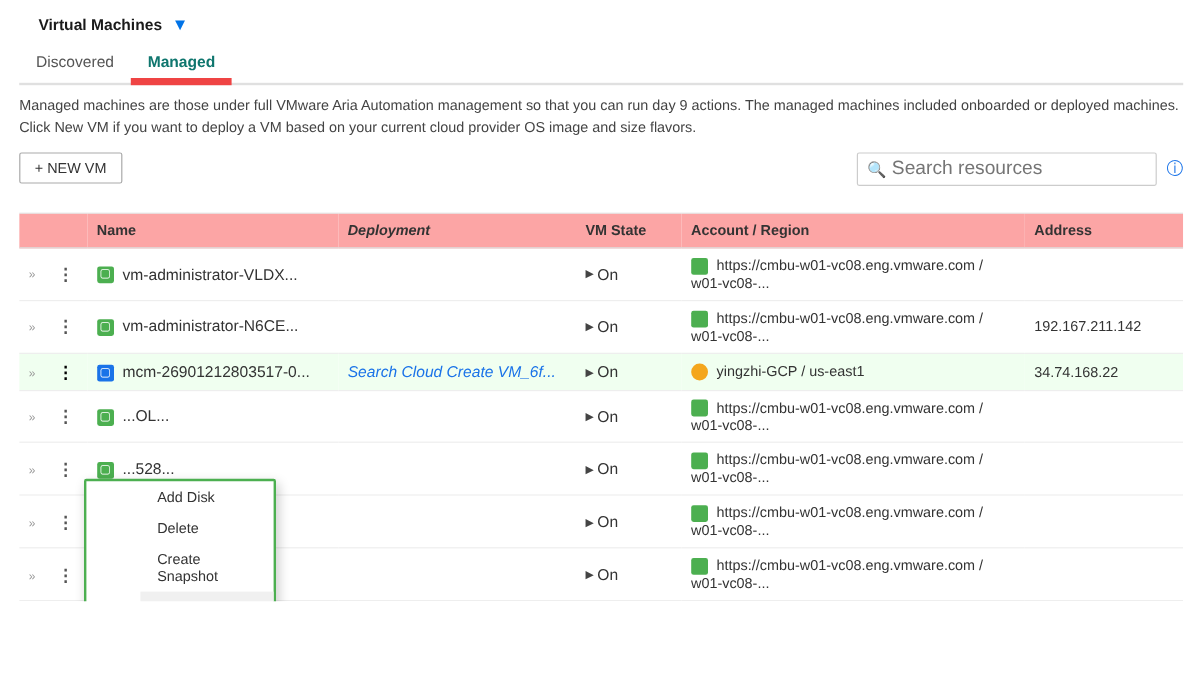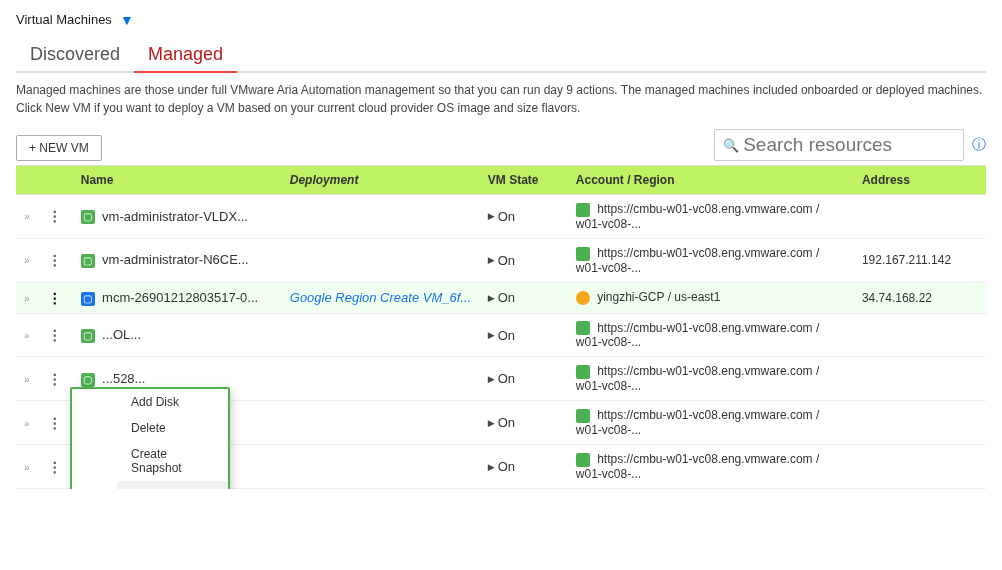--- a/index.html
+++ b/index.html
@@ -1,51 +1,51 @@
 <!DOCTYPE html>
 <html><head>
   <meta charset="utf-8">
   <style>
     * { box-sizing: border-box; margin: 0; padding: 0; font-family: Arial, sans-serif; font-size: 13px; }
     body { background: #fff; width: 1002px; height: 570px; overflow: hidden; }
 
     .page { padding: 12px 16px; }
 
     .page-title {
-      display: flex; gap: 8px;
-      font-size: 20px; font-weight: 400; color: #1a1a1a; margin-bottom: 10px;
+      display: flex; align-items: center; gap: 8px;
+      font-size: 20px; font-weight: 700; color: #1a1a1a; margin-bottom: 10px; margin-left: 16px;
     }
     .filter-icon { color: #0073e7; font-size: 14px; }
 
     .tabs { display: flex; border-bottom: 2px solid #e0e0e0; margin-bottom: 8px; }
     .tab {
-      padding: 6px 14px; cursor: pointer; font-size: 18px; color: #555; border-bottom: 2px solid transparent; margin-bottom: -2px;
-    }
-    .tab.active { color: #b91c1c; border-bottom: 2px solid #ef4444; font-weight: 400; }
+      padding: 6px 14px; cursor: pointer; font-size: 13px; color: #555; border-bottom: 2px solid transparent; margin-bottom: -2px;
+    }
+    .tab.active { color: #0f766e; border-bottom: 6px solid #ef4444; font-weight: 700; }
 
     .description { font-size: 12px; color: #444; margin-bottom: 12px; line-height: 1.5; }
 
     .toolbar {
-      display: flex; align-items: flex-end; justify-content: space-between; margin-bottom: 4px;
+      display: flex; align-items: flex-start; justify-content: space-between; margin-bottom: 22px;
     }
     .new-vm-btn {
       border: 1px solid #aaa; background: #fff; padding: 5px 12px; cursor: pointer;
       font-size: 12px; color: #333; display: flex; align-items: center; gap: 4px; border-radius: 2px;
     }
     .search-area { display: flex; align-items: center; gap: 8px; }
     .search-box {
       display: flex; align-items: center; border: 1px solid #ccc; border-radius: 2px; padding: 4px 8px; width: 250px;
       background: #fff;
     }
-    .search-box input { border: none; outline: none; font-size: 19px; width: 100%; color: #888; }
+    .search-box input { border: none; outline: none; font-size: 16px; width: 100%; color: #888; }
     .info-icon { color: #1a73e8; font-size: 14px; cursor: pointer; }
 
     .table-container { width: 100%; overflow: hidden; position: relative; }
     table { width: 100%; border-collapse: collapse; }
-    thead tr { background: #bef264; margin-top: 20px; }
+    thead tr { background: #fca5a5; margin-top: 20px; }
     thead th {
       text-align: left; padding: 7px 8px; font-weight: 600; font-size: 12px; color: #333;
       border-bottom: 1px solid #ddd; border-top: 1px solid #ddd;
     }
     tbody tr { border-bottom: 1px solid #eee; }
     td { padding: 7px 8px; font-size: 12px; color: #333; vertical-align: middle; }
 
     .col-expand { width: 20px; }
     .col-actions { width: 20px; }
     .col-name { width: 190px; }
@@ -167,21 +167,21 @@
         </tr>
 
         <tr class="row-highlight" style="background:#f0fff0;">
           <td class="col-expand"><span class="expand-btn">»</span></td>
           <td class="col-actions"><span class="action-btn" style="color:#000;">⋮</span></td>
           <td class="col-name">
             <span class="vm-icon vm-icon-blue">▢</span>
             <span>mcm-26901212803517-0...</span>
           </td>
           <td class="col-deployment">
-            <span class="link-text">Google Region Create VM_6f...</span>
+            <span class="link-text">Search Cloud Create VM_6f...</span>
           </td>
           <td class="col-state">
             <div class="state-on"><span class="play-icon">▶</span> On</div>
           </td>
           <td class="col-account">
             <span class="account-icon gcp-icon"></span>
             yingzhi-GCP / us-east1
           </td>
           <td class="col-address">34.74.168.22</td>
         </tr>

